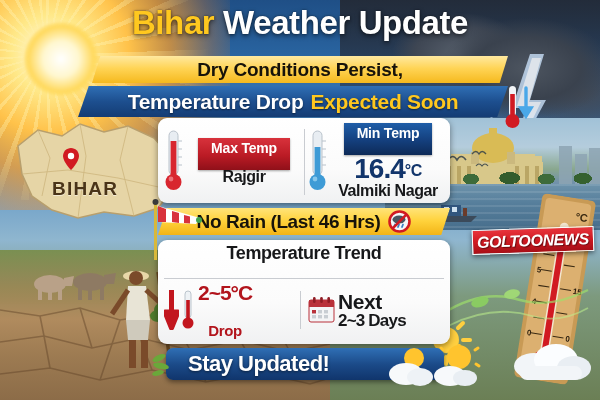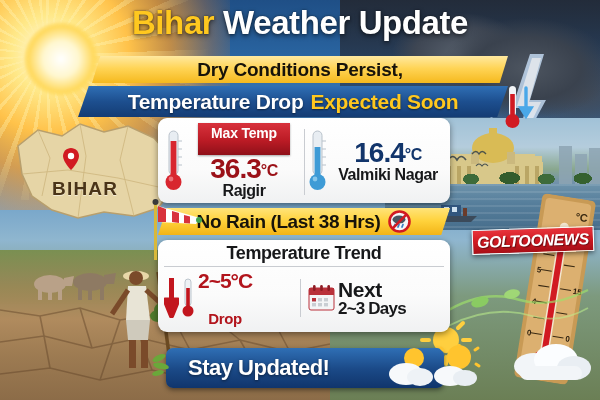--- a/index.html
+++ b/index.html
@@ -187,37 +187,37 @@
     background:linear-gradient(180deg,#FFE47A 0%, #FFD23B 48%, #F2B417 100%);
     display:flex; align-items:center; justify-content:center; gap:8px;
     font-size:19px; font-weight:bold; color:#17130a; letter-spacing:-.4px;
     box-shadow:0 1px 4px rgba(0,0,0,.4);
     clip-path:polygon(3% 0, 100% 0, 97% 100%, 0 100%);
   }
   
   .trend { margin-top:5px; padding:3px 6px 6px; }
   .trend-h {
     text-align:center; font-size:18px; font-weight:bold; color:#17181a;
-    letter-spacing:-.4px; padding-bottom:2px; border-bottom:1px solid #c9ccd1;
+    letter-spacing:-.4px; padding-bottom:14px; border-bottom:1px solid #c9ccd1;
   }
   .trend-b { display:flex; align-items:center; padding-top:3px; }
   .tb { flex:1; display:flex; align-items:center; gap:3px; }
   .tb.right{ border-left:1px solid #c9ccd1; padding-left:7px; }
   .drop-txt{ text-align:center; line-height:1.0; }
   .drop-v{ font-size:21px; font-weight:bold; color:#b2141c; letter-spacing:-1px; }
   .drop-l{ font-size:15px; font-weight:bold; color:#b2141c; letter-spacing:-.3px;margin-top:20px; }
   .next-txt{ line-height:1.02; }
   .next-a{ font-size:21px; font-weight:bold; color:#17181a; letter-spacing:-.4px; }
   .next-b{ font-size:17px; font-weight:bold; color:#17181a; letter-spacing:-.8px; }
   .arrow-down{ width:15px; height:40px; flex:none; }
   .cal{ width:27px; height:27px; flex:none; }
 
   
   .stay {
-    position:absolute; left:166px; top:348px; width:278px; height:40px;
+    position:absolute; left:166px; top:348px; width:278px; height:32px;
     background:linear-gradient(180deg,#2f6fb5 0%, #1b4a88 52%, #10356c 100%);
     border-radius:7px;
     display:flex; align-items:center; padding-left:22px;
     font-size:22px; font-weight:bold; color:#fff; letter-spacing:-.5px;
     text-shadow:0 1px 3px rgba(0,0,0,.5);
     box-shadow:0 2px 5px rgba(0,0,0,.45);
     z-index:5;
   }
   .stay-clouds{ position:absolute; left:380px; top:344px; width:104px; height:46px; z-index:6; }
 
@@ -453,48 +453,48 @@
           <circle cx="7" cy="50" r="2.4" fill="#f0868c" opacity=".8"></circle>
           <g stroke="#b9c2cb" stroke-width="1">
               <line x1="14" y1="12" x2="18" y2="12"></line>
               <line x1="14" y1="20" x2="18" y2="20"></line>
               <line x1="14" y1="28" x2="18" y2="28"></line>
               <line x1="14" y1="36" x2="18" y2="36"></line>
             </g>
         </svg>
         <div class="tbody">
           <div class="badge max">Max Temp</div>
-          <div class="val max"><span>36.3</span><span class="u">°C</span></div>
           <div class="place">Rajgir</div>
         </div>
       </div>
 
       <div class="tcol">
         <svg class="glassTherm" viewBox="0 0 20 64">
           <rect x="5" y="2" width="9" height="44" rx="4.5" fill="#e8edf2" stroke="#b9c2cb"></rect>
           <rect x="6.6" y="18" width="5.8" height="28" fill="#3e9bd6"></rect>
           <circle cx="9.5" cy="53" r="8" fill="#3e9bd6"></circle>
           <circle cx="7" cy="50" r="2.4" fill="#9ad2f0" opacity=".8"></circle>
           <g stroke="#b9c2cb" stroke-width="1">
               <line x1="14" y1="12" x2="18" y2="12"></line>
               <line x1="14" y1="20" x2="18" y2="20"></line>
               <line x1="14" y1="28" x2="18" y2="28"></line>
               <line x1="14" y1="36" x2="18" y2="36"></line>
             </g>
         </svg>
         <div class="tbody">
+          <div class="badge min">Min Temp</div>
           <div class="val min"><span>16.4</span><span class="u">°C</span></div>
           <div class="place">Valmiki Nagar</div>
         </div>
       </div>
     </div>
 
 
     <div class="norain">
-      <span>No Rain (Last 38 Hrs)</span>
+      <span>No Rain (Last 46 Hrs)</span>
       <svg width="23" height="23" viewBox="0 0 23 23">
         <circle cx="11.5" cy="11.5" r="10" fill="#f4f6f8" stroke="#d11a22" stroke-width="2.6"></circle>
         <ellipse cx="11" cy="9.5" rx="6.5" ry="4" fill="#4a5560"></ellipse>
         <g stroke="#3b7fc4" stroke-width="1.8" stroke-linecap="round">
           <line x1="7" y1="14.5" x2="6" y2="17"></line>
             <line x1="11" y1="14.5" x2="10" y2="17"></line>
             <line x1="15" y1="14.5" x2="14" y2="17"></line>
         </g>
         <line x1="4.2" y1="18.8" x2="18.8" y2="4.2" stroke="#d11a22" stroke-width="2.6"></line>
       </svg>

